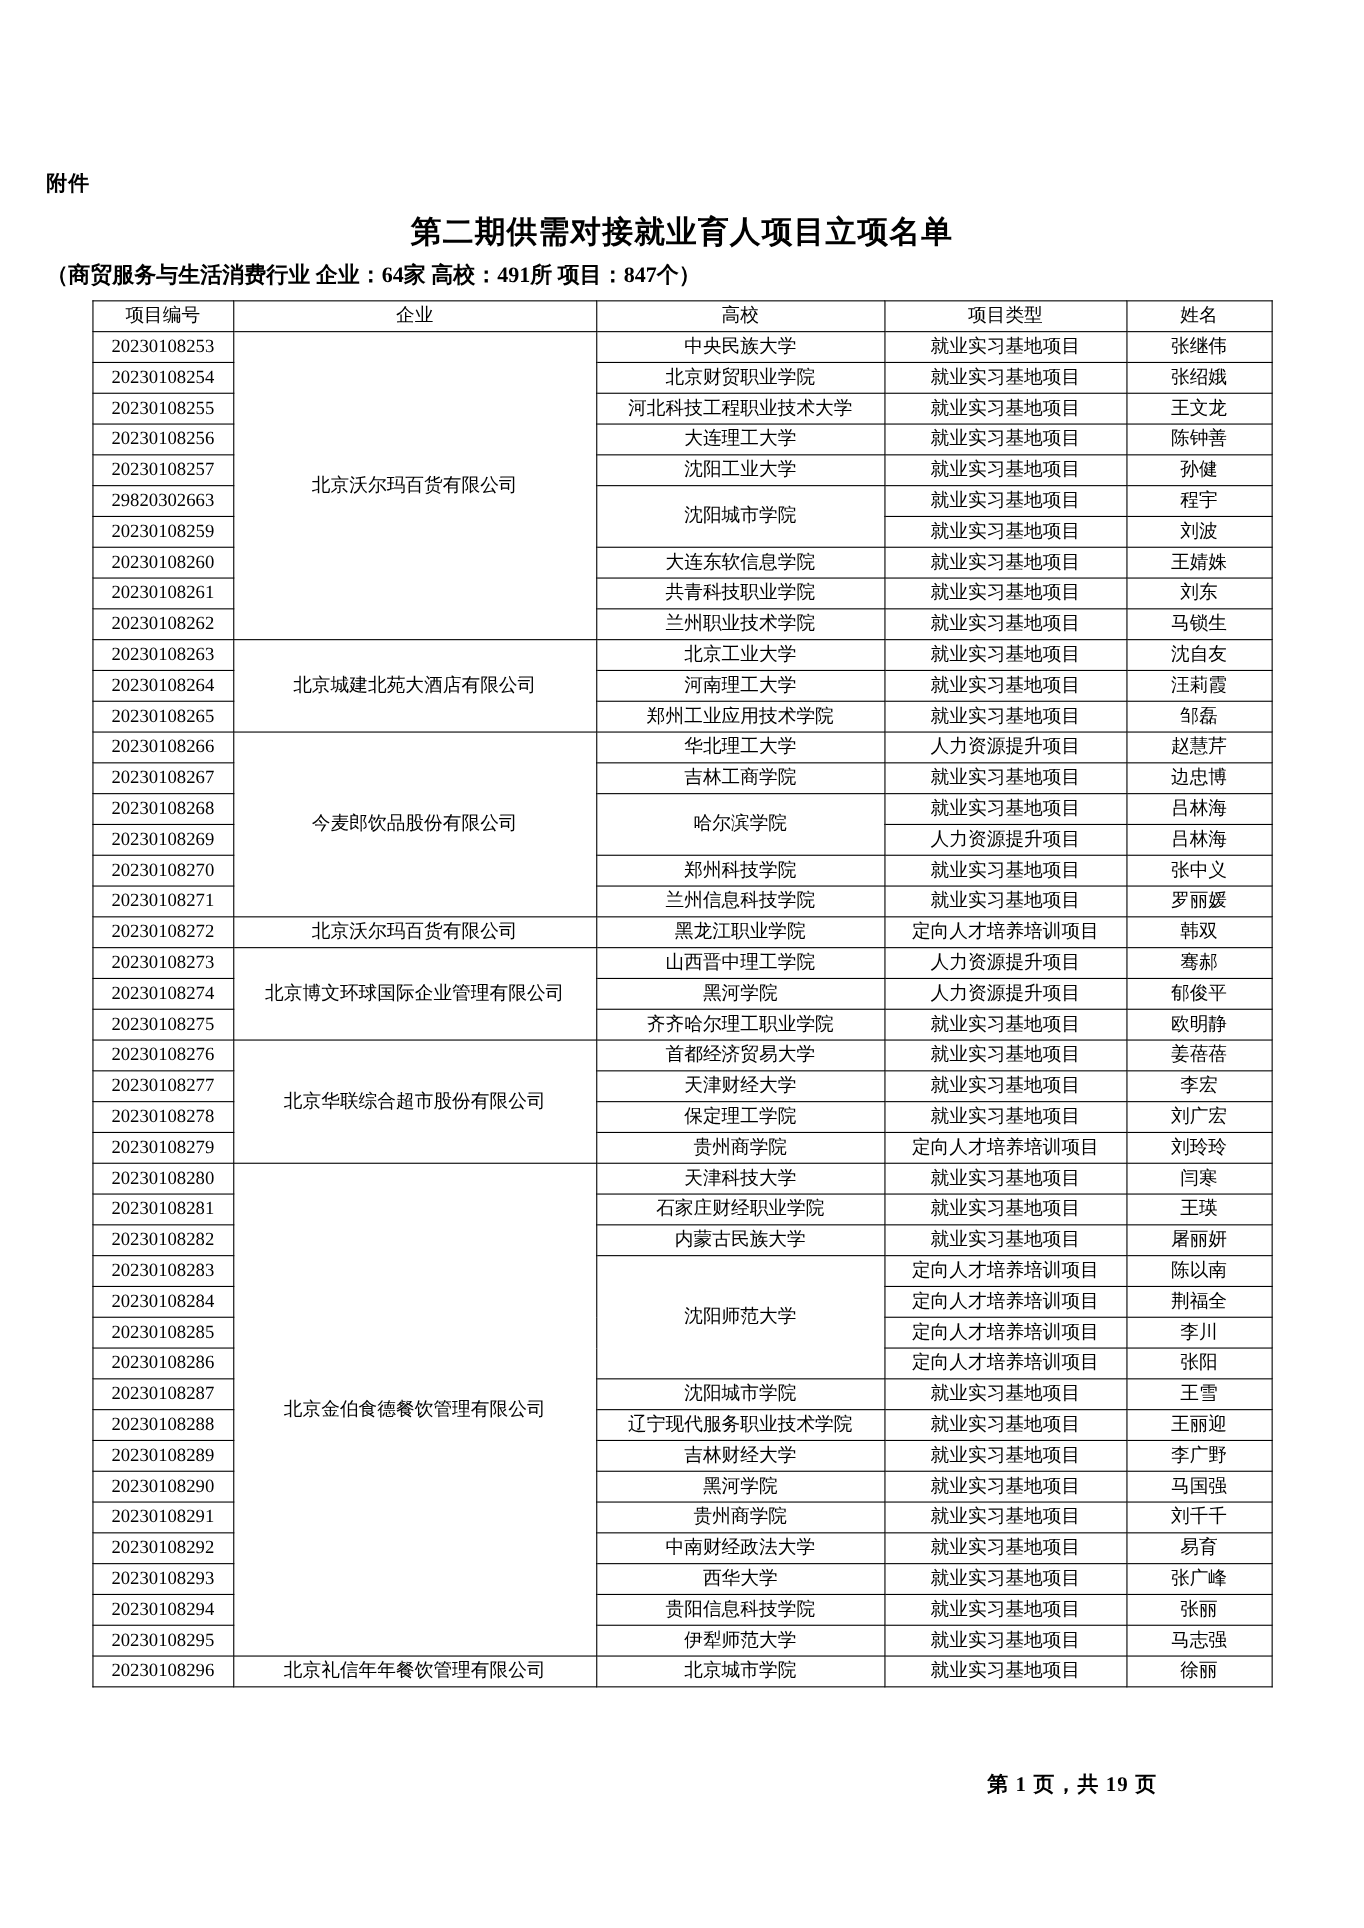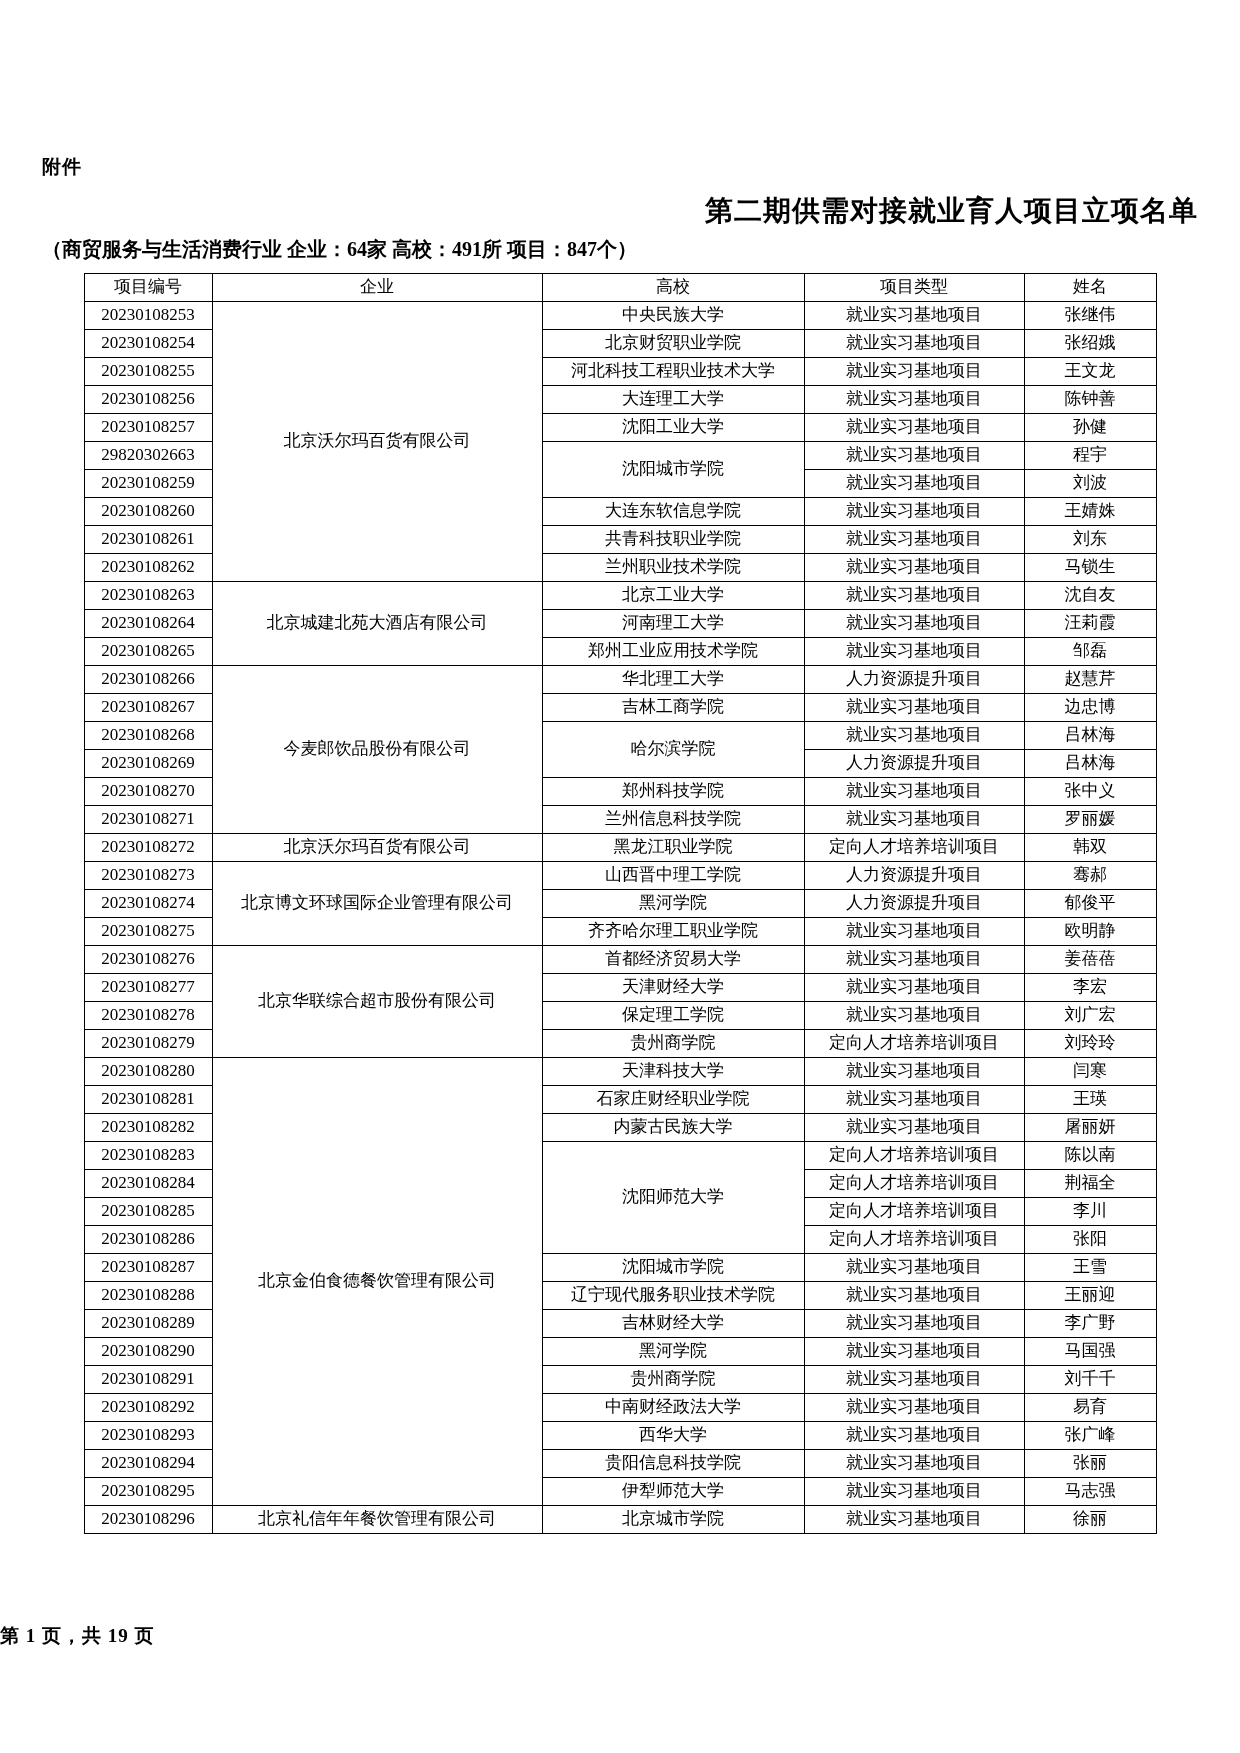--- a/index.html
+++ b/index.html
@@ -24,21 +24,21 @@
   .attach-label {
     font-family: "Liberation Sans", sans-serif;
     font-weight: bold;
     font-size: 19px;
     letter-spacing: 1px;
     margin-left: 0px;
     margin-bottom: 12px;
     margin-top: 24px;
   }
   .doc-title {
-    text-align: right;
+    text-align: center;
     font-size: 28px;
     font-weight: bold;
     letter-spacing: 1px;
     margin: 4px 0 6px 0;
   }
   .doc-subtitle {
     text-align: left;
     font-size: 20px;
     font-weight: bold;
     letter-spacing: 0px;
@@ -65,24 +65,24 @@
   table.list th {
     font-weight: normal;
   }
   col.c-id    { width: 128px; }
   col.c-ent   { width: 330px; }
   col.c-uni   { width: 262px; }
   col.c-type  { width: 220px; }
   col.c-name  { width: 132px; }
   .footer {
     position: absolute;
-    bottom: 104px;
+    bottom: 118px;
     left: 0;
     width: 1052px;
-    text-align: left;
+    text-align: right;
     font-size: 19px;
     font-weight: bold;
     letter-spacing: 1px;
   }
 </style>
 </head>
 <body>
 
 <div class="page">
 

